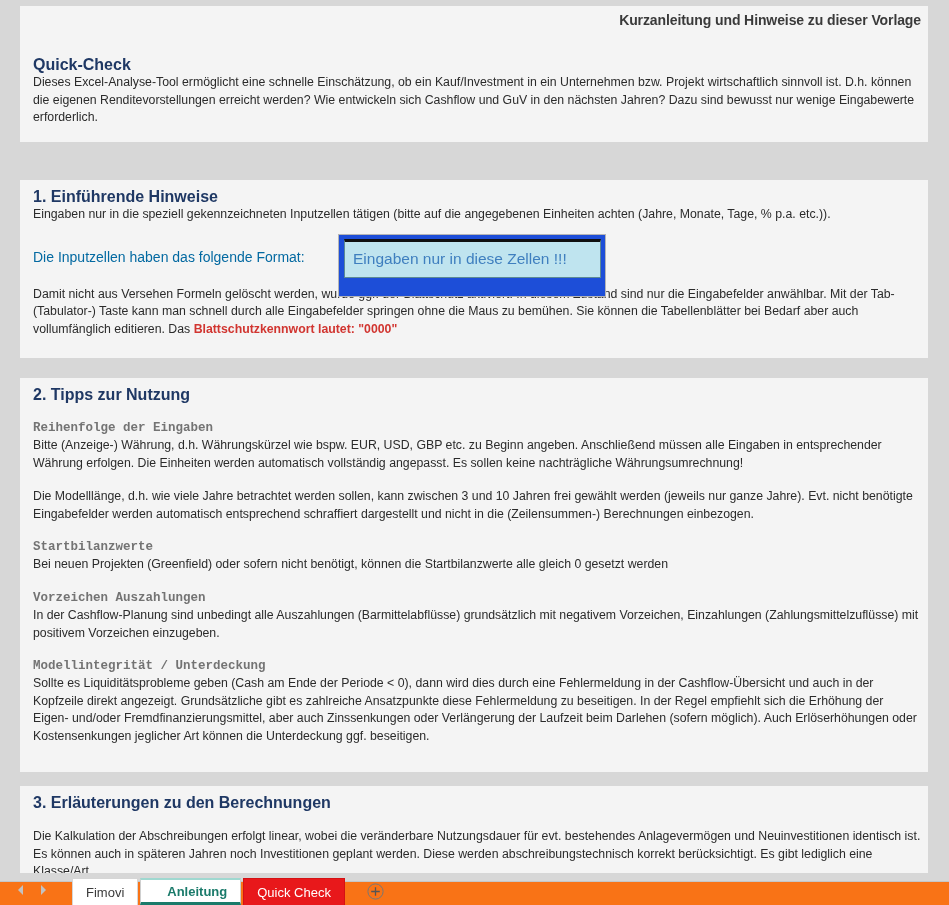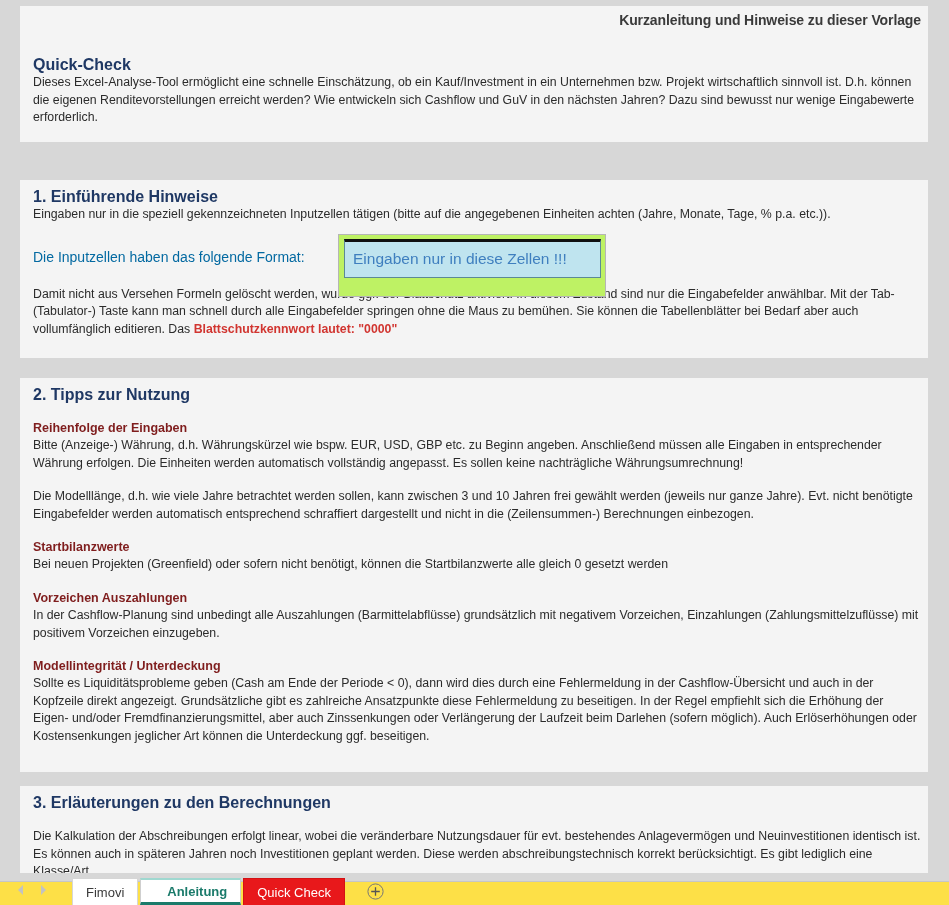--- a/index.html
+++ b/index.html
@@ -58,23 +58,24 @@
     font-size: 16px;
     font-weight: bold;
     color: #1f3864;
     margin: 0 0 1px 6px;
     line-height: 17px;
   }
 
   .sub-head {
     font-size: 12.5px;
     font-weight: bold;
-    color: #7f1d1d;
+    color: #737373;
     margin: 0 0 1px 6px;
     line-height: 16px;
+    font-family: Liberation Mono, monospace;
   }
 
   .body-text {
     font-size: 12.3px;
     color: #2b2b2b;
     margin: 0 0 0 6px;
     line-height: 17.6px;
     max-width: 890px;
   }
 
@@ -96,21 +97,21 @@
     top: 15px;
     font-size: 14px;
     color: #0369a1;
   }
   .sample-outer {
     position: absolute;
     left: 305px;
     top: 0;
     width: 268px;
     height: 63px;
-    background: #bef264;
+    background: #1d4ed8;
     border: 1px solid #b5b5b5;
     box-sizing: border-box;
   }
   .sample-cell {
     position: absolute;
     left: 5px;
     top: 4px;
     width: 257px;
     height: 39px;
     background: #bfe4ef;
@@ -128,21 +129,21 @@
     white-space: nowrap;
   }
 
   
   #tabbar {
     position: absolute;
     left: 0;
     bottom: 0;
     width: 949px;
     height: 24px;
-    background: #fde047;
+    background: #f97316;
     border-top: 1px solid #c6c6c6;
     display: flex;
     align-items: flex-end;
     box-sizing: border-box;
   }
   .nav-arrows {
     display: flex;
     align-items: center;
     height: 31px;
     padding: 0 4px 0 10px;

